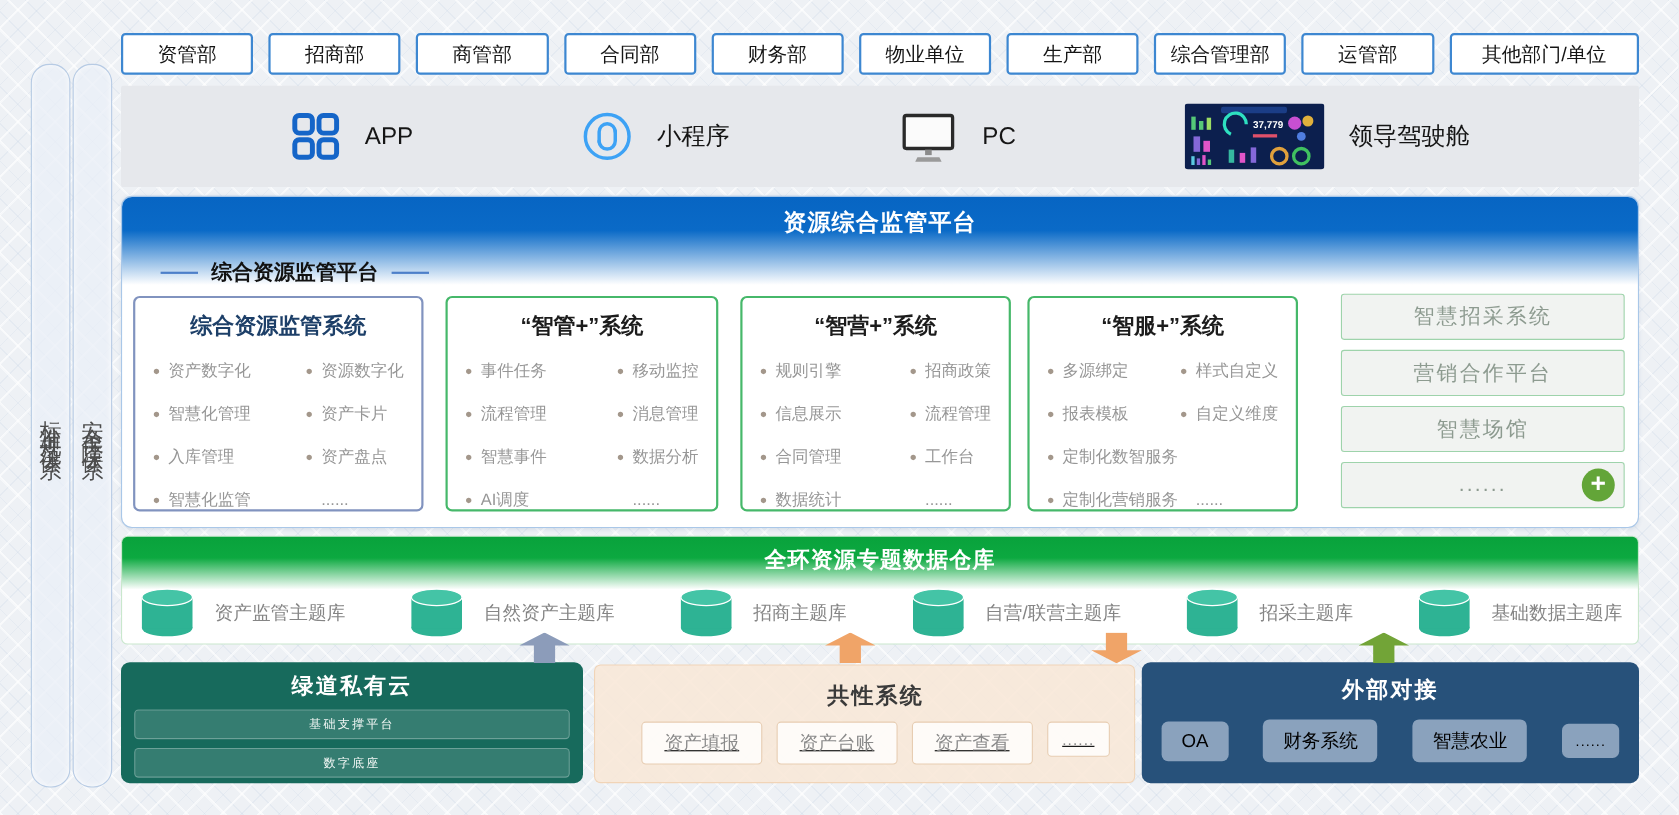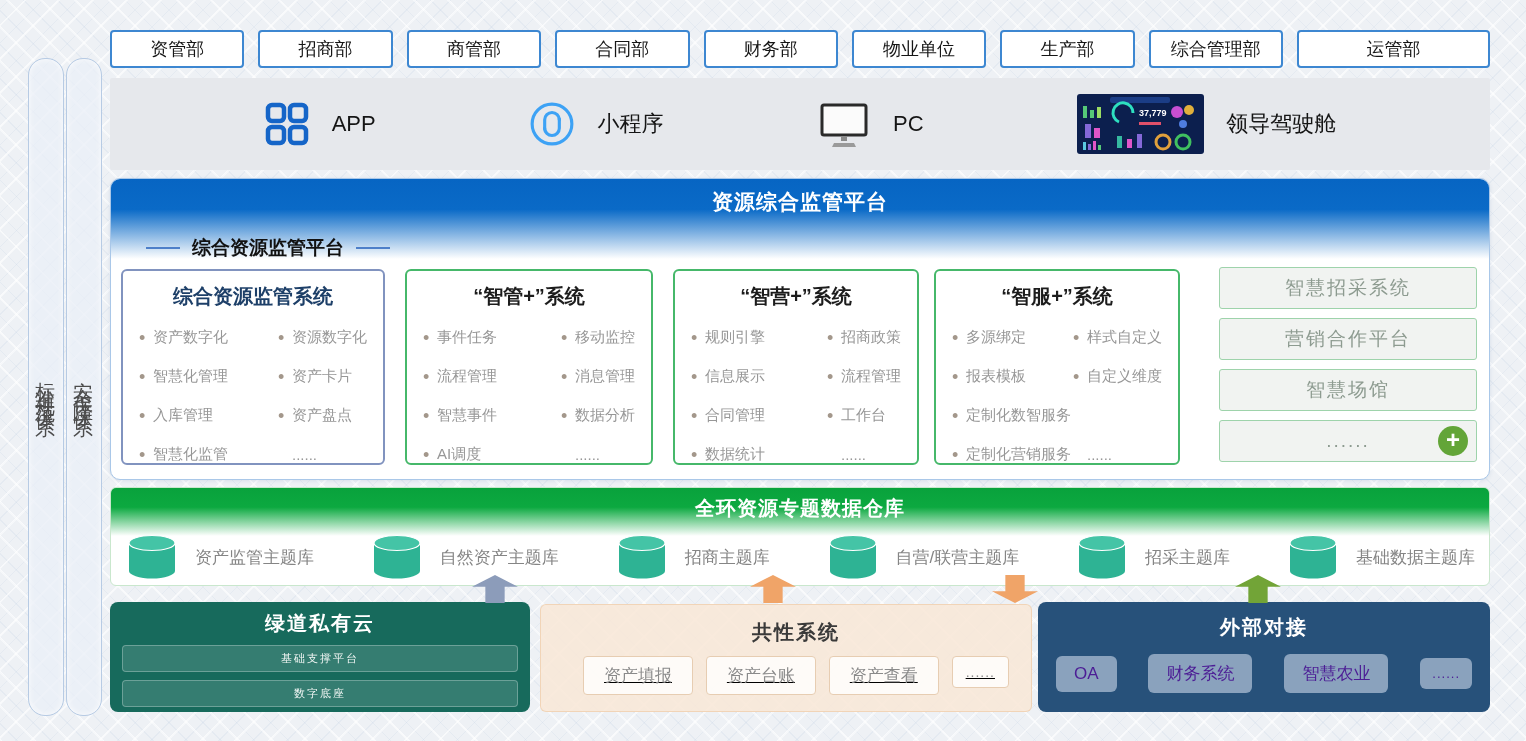--- a/index.html
+++ b/index.html
@@ -152,21 +152,21 @@
   }
   .chip:last-child{padding:7px 13px;font-size:14px;letter-spacing:1px;}
   .external-box{
     position:absolute;left:928px;top:602px;width:452px;height:110px;
     background:#27517a;border-radius:8px;box-sizing:border-box;padding-top:12px;
   }
   .external-title{text-align:center;font-size:20px;font-weight:bold;color:#ffffff;letter-spacing:2px;}
   .echip-row{display:flex;align-items:center;justify-content:space-between;margin-top:13px;padding:0 18px;}
   .echip{
     background:#8aa2bd;border-radius:6px;padding:8px 18px;
-    font-size:17px;color:#4c1d95;white-space:nowrap;
+    font-size:17px;color:#000000;white-space:nowrap;
   }
   .echip:last-child{padding:8px 12px;font-size:13px;letter-spacing:1px;}
 </style>
 </head>
 <body>
 
 <div id="stage">
 
   <div class="vbar" id="vbar-left">
     <span>标准规范体系</span>
@@ -181,20 +181,21 @@
 
     <div class="dept">资管部</div>
         <div class="dept">招商部</div>
         <div class="dept">商管部</div>
         <div class="dept">合同部</div>
         <div class="dept">财务部</div>
         <div class="dept">物业单位</div>
         <div class="dept">生产部</div>
         <div class="dept">综合管理部</div>
         <div class="dept">运管部</div>
+        <div class="dept">其他部门/单位</div>
       </div>
 
     <div class="device-strip">
       <div class="device">
         <svg width="46" height="46" viewBox="0 0 46 46">
           <rect x="4" y="4" width="16" height="16" rx="4" fill="none" stroke="#1565c8" stroke-width="4.5"></rect>
           <rect x="26" y="4" width="16" height="16" rx="4" fill="none" stroke="#1565c8" stroke-width="4.5"></rect>
           <rect x="4" y="26" width="16" height="16" rx="4" fill="none" stroke="#1565c8" stroke-width="4.5"></rect>
           <rect x="26" y="26" width="16" height="16" rx="4" fill="none" stroke="#1565c8" stroke-width="4.5"></rect>
         </svg>

